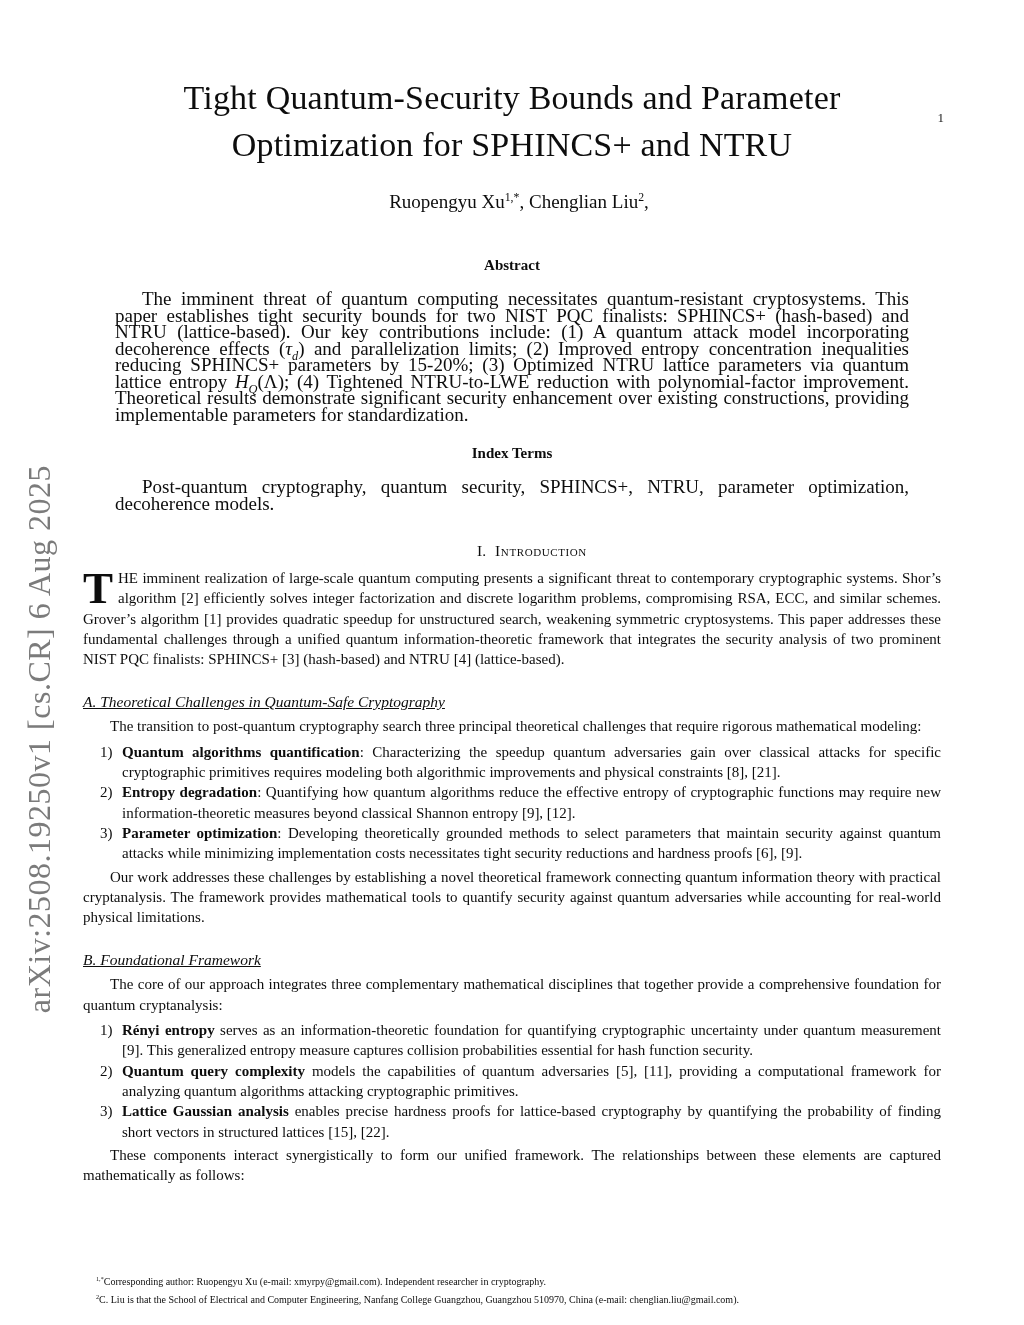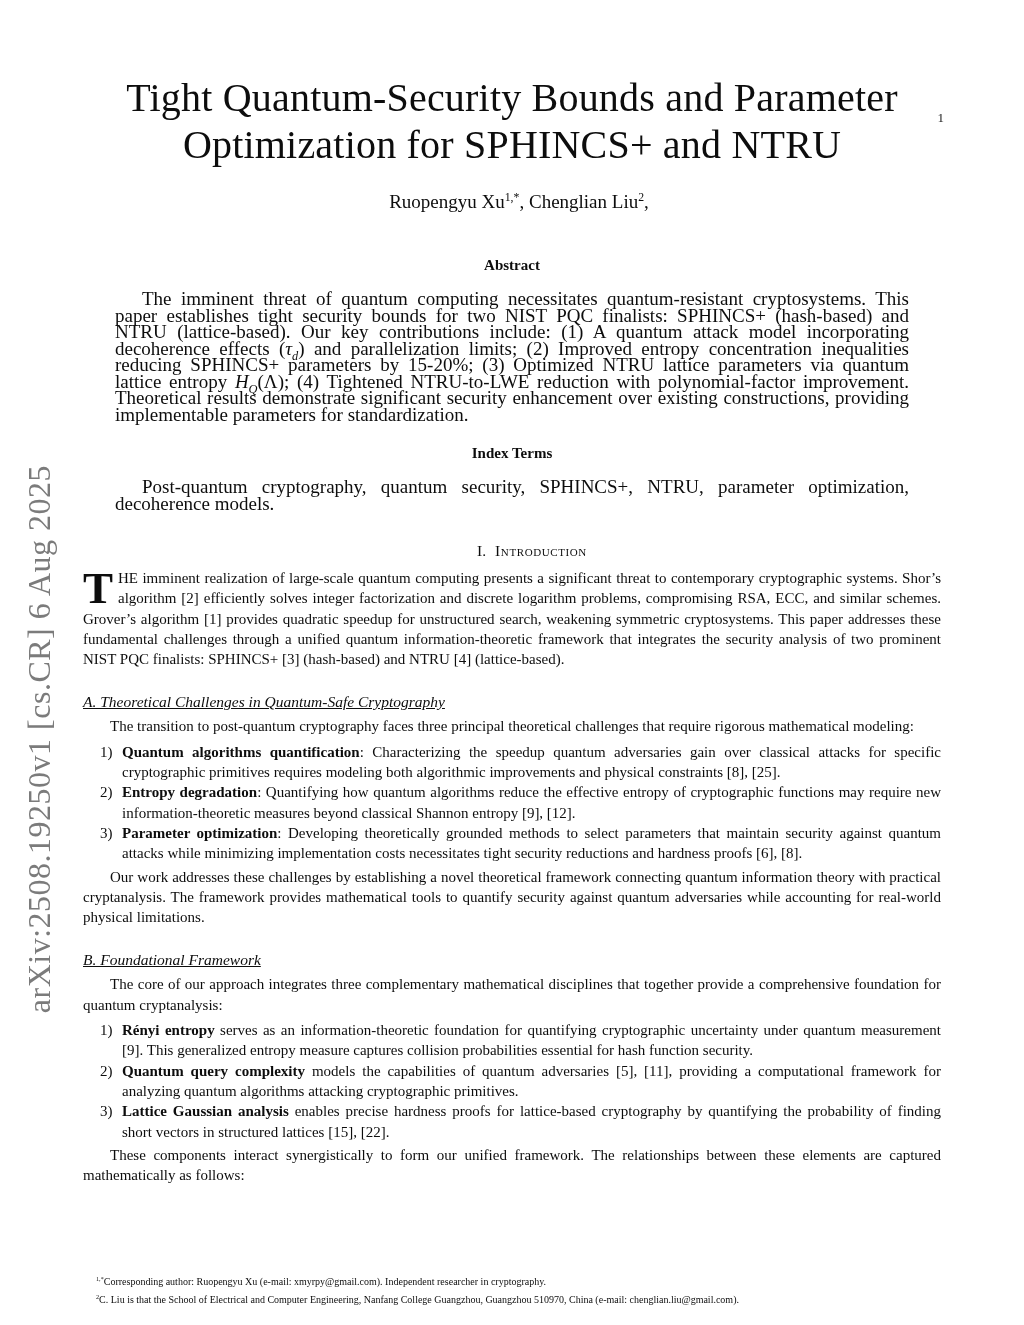--- a/index.html
+++ b/index.html
@@ -22,21 +22,21 @@
     position: absolute; top: 665px; left: 39px;
     transform: translate(-50%, -50%) rotate(-90deg);
     white-space: nowrap;
     font-size: 32px; color: #7b7b7b;
     letter-spacing: 0.5px;
   }
 
   .title {
     margin: 74px auto 0; max-width: 812px;
     text-align: center;
-    font-size: 40px; font-weight: normal; line-height: 47px;
+    font-size: 34px; font-weight: normal; line-height: 47px;
     letter-spacing: 0.2px;
   }
   .authors { margin-top: 23px; text-align: center; font-size: 19px; padding-left: 14px; }
   sup { font-size: 0.62em; vertical-align: super; line-height: 0; }
 
   .center-head { margin-top: 44px; text-align: center; font-size: 15px; font-weight: bold; }
   .center-head.idx { margin-top: 22px; }
 
   .narrow {
     margin: 17px 115px 0;
@@ -102,34 +102,34 @@
   <p class="narrow">Post-quantum cryptography, quantum security, SPHINCS+, NTRU, parameter optimization, decoherence models.</p>
 
   <h2 class="sec-head"><span>I.</span><span class="sec-title">Introduction</span></h2>
 
   <div class="main">
 
     <p class="body intro"><span class="dropcap">T</span><span>HE imminent realization of large-scale quantum computing presents a significant threat to contemporary cryptographic systems. Shor’s algorithm [2] efficiently solves integer factorization and discrete logarithm problems, compromising RSA, ECC, and similar schemes. Grover’s algorithm [1] provides quadratic speedup for unstructured search, weakening symmetric cryptosystems. This paper addresses these fundamental challenges through a unified quantum information-theoretic framework that integrates the security analysis of two prominent NIST PQC finalists: SPHINCS+ [3] (hash-based) and NTRU [4] (lattice-based).</span></p>
 
     <h3 class="sub">A. Theoretical Challenges in Quantum-Safe Cryptography</h3>
 
-    <p class="body indent after-head">The transition to post-quantum cryptography faces three principal theoretical challenges that require rigorous mathematical modeling:</p>
+    <p class="body indent after-head">The transition to post-quantum cryptography search three principal theoretical challenges that require rigorous mathematical modeling:</p>
 
     <div class="olist">
       <div class="oli">
         <span class="num">1)</span>
-        <div class="obody"><b>Quantum algorithms quantification</b><span>: Characterizing the speedup quantum adversaries gain over classical attacks for specific cryptographic primitives requires modeling both algorithmic improvements and physical constraints [8], [25].</span></div>
+        <div class="obody"><b>Quantum algorithms quantification</b><span>: Characterizing the speedup quantum adversaries gain over classical attacks for specific cryptographic primitives requires modeling both algorithmic improvements and physical constraints [8], [21].</span></div>
       </div>
       <div class="oli">
         <span class="num">2)</span>
         <div class="obody"><b>Entropy degradation</b><span>: Quantifying how quantum algorithms reduce the effective entropy of cryptographic functions may require new information-theoretic measures beyond classical Shannon entropy [9], [12].</span></div>
       </div>
       <div class="oli">
         <span class="num">3)</span>
-        <div class="obody"><b>Parameter optimization</b><span>: Developing theoretically grounded methods to select parameters that maintain security against quantum attacks while minimizing implementation costs necessitates tight security reductions and hardness proofs [6], [8].</span></div>
+        <div class="obody"><b>Parameter optimization</b><span>: Developing theoretically grounded methods to select parameters that maintain security against quantum attacks while minimizing implementation costs necessitates tight security reductions and hardness proofs [6], [9].</span></div>
       </div>
     </div>
 
     <p class="body indent after-list">Our work addresses these challenges by establishing a novel theoretical framework connecting quantum information theory with practical cryptanalysis. The framework provides mathematical tools to quantify security against quantum adversaries while accounting for real-world physical limitations.</p>
 
     <h3 class="sub">B. Foundational Framework</h3>
 
     <p class="body indent after-head">The core of our approach integrates three complementary mathematical disciplines that together provide a comprehensive foundation for quantum cryptanalysis:</p>
 
     <div class="olist">

